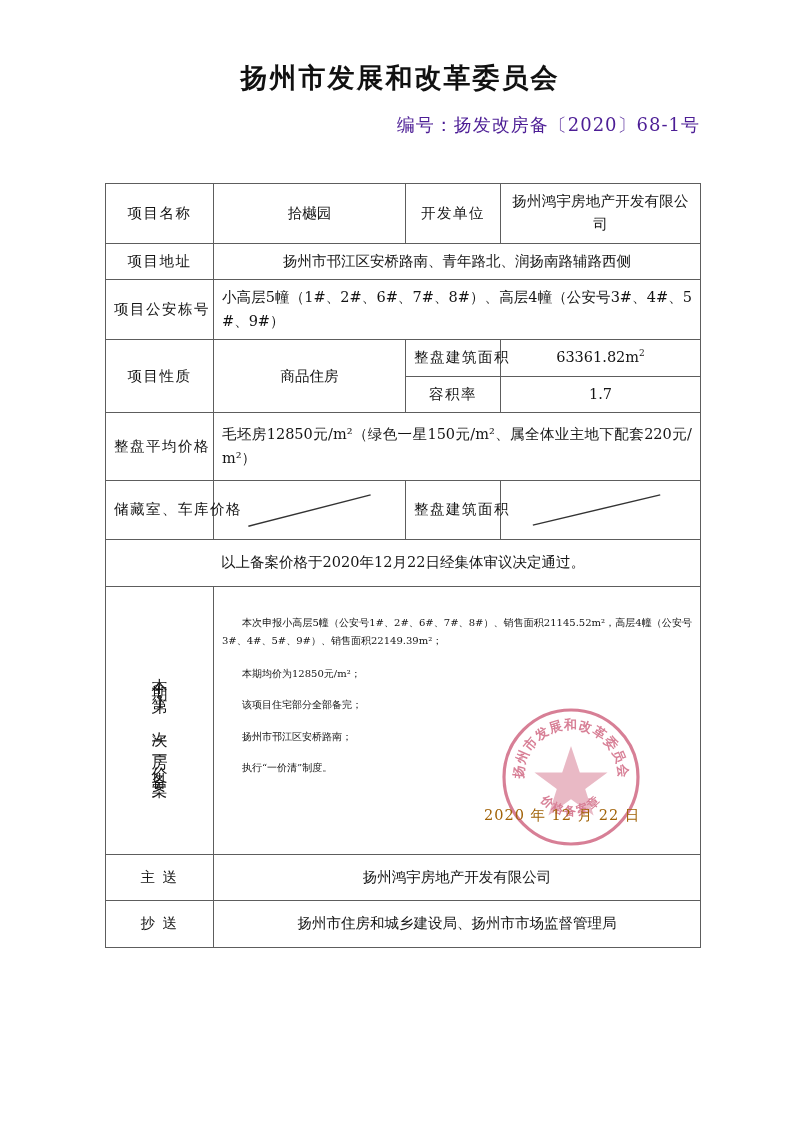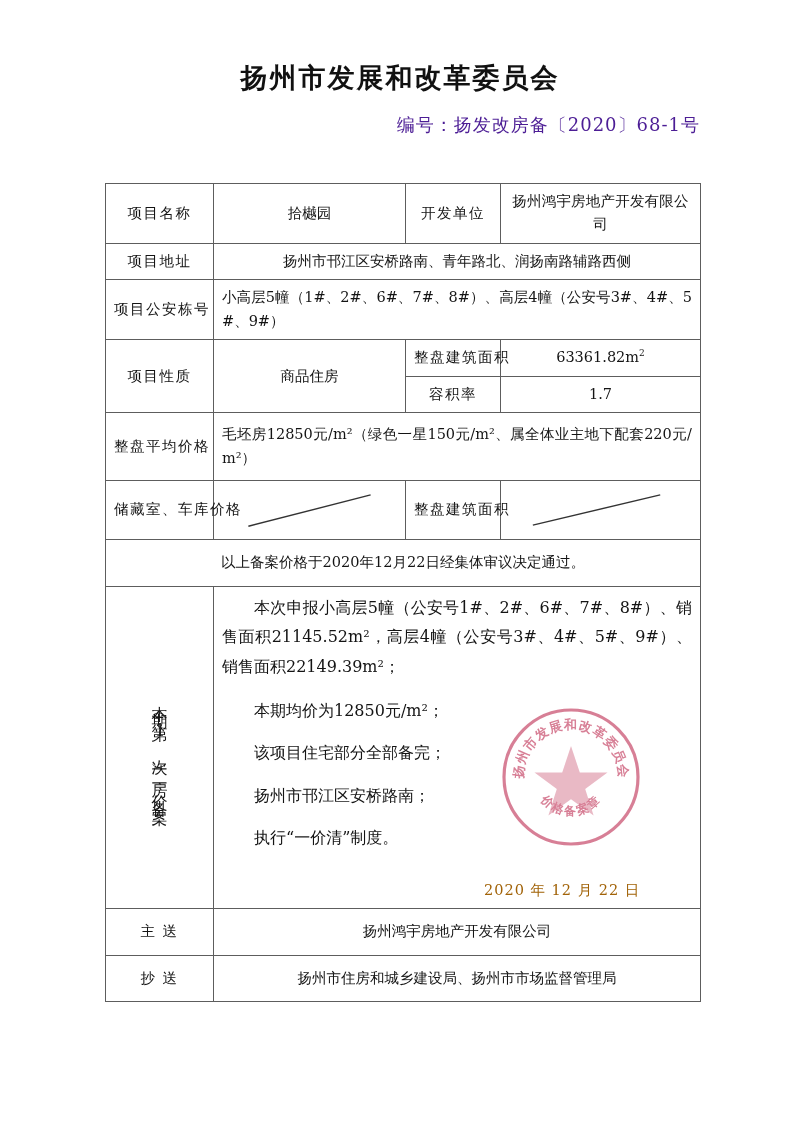--- a/index.html
+++ b/index.html
@@ -104,21 +104,21 @@
   .vlabel-cell { text-align: center; vertical-align: middle; }
   .vlabel-inner {
     display: flex;
     justify-content: center;
     align-items: center;
     height: 255px;
   }
 
   .body-cell { position: relative; padding: 14px 12px 16px 12px; }
   .body-p {
-    font-size: 16px;
+    font-size: 10px;
     line-height: 1.85;
     text-align: justify;
     text-justify: inter-ideograph;
     margin: 0 0 13px 0;
   }
   .body-p.first { text-indent: 2em; margin-bottom: 14px; }
   .body-p.ind { text-indent: 2em; }
   .body-p:last-of-type { margin-bottom: 16px; }
 
   .seal-date {

